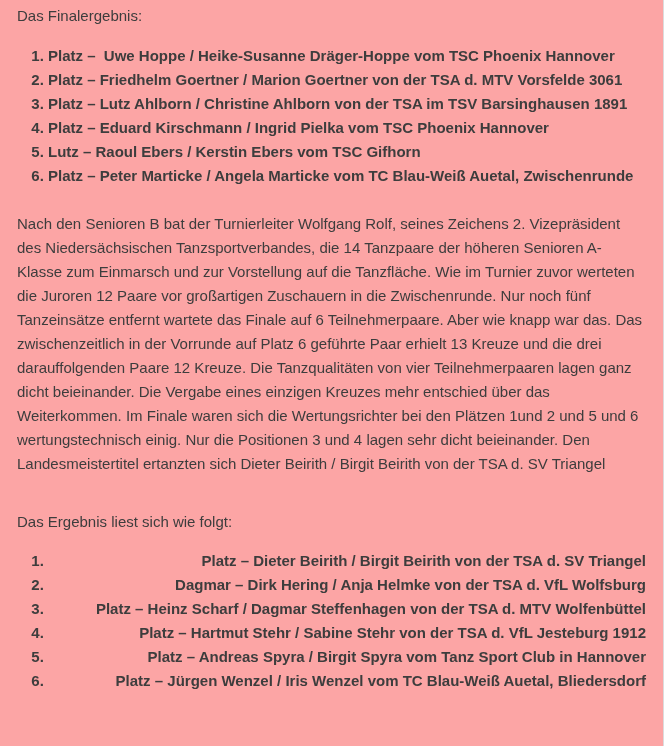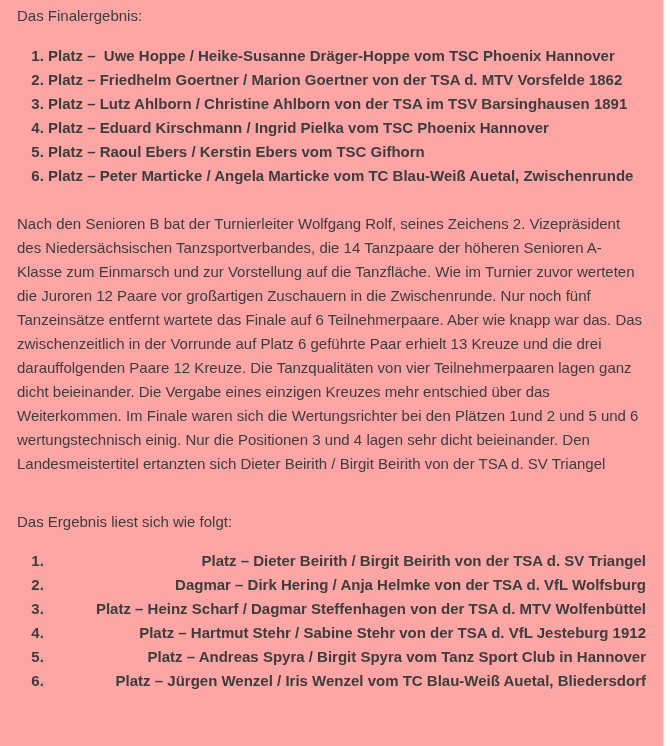--- a/index.html
+++ b/index.html
@@ -44,24 +44,24 @@
 </style>
 </head>
 <body>
 
 <div class="page">
 
   <p class="heading">Das Finalergebnis:</p>
 
   <ol class="result-list">
     <li>Platz –  Uwe Hoppe / Heike-Susanne Dräger-Hoppe vom TSC Phoenix Hannover</li>
-    <li>Platz – Friedhelm Goertner / Marion Goertner von der TSA d. MTV Vorsfelde 1862</li>
+    <li>Platz – Friedhelm Goertner / Marion Goertner von der TSA d. MTV Vorsfelde 3061</li>
     <li>Platz – Lutz Ahlborn / Christine Ahlborn von der TSA im TSV Barsinghausen 1891</li>
     <li>Platz – Eduard Kirschmann / Ingrid Pielka vom TSC Phoenix Hannover</li>
-    <li>Platz – Raoul Ebers / Kerstin Ebers vom TSC Gifhorn</li>
+    <li>Lutz – Raoul Ebers / Kerstin Ebers vom TSC Gifhorn</li>
     <li>Platz – Peter Marticke / Angela Marticke vom TC Blau-Weiß Auetal, Zwischenrunde</li>
   </ol>
 
   <p class="report">Nach den Senioren B bat der Turnierleiter Wolfgang Rolf, seines Zeichens 2. Vizepräsident des Niedersächsischen Tanzsportverbandes, die 14 Tanzpaare der höheren Senioren A-Klasse zum Einmarsch und zur Vorstellung auf die Tanzfläche. Wie im Turnier zuvor werteten die Juroren 12 Paare vor großartigen Zuschauern in die Zwischenrunde. Nur noch fünf Tanzeinsätze entfernt wartete das Finale auf 6 Teilnehmerpaare. Aber wie knapp war das. Das zwischenzeitlich in der Vorrunde auf Platz 6 geführte Paar erhielt 13 Kreuze und die drei darauffolgenden Paare 12 Kreuze. Die Tanzqualitäten von vier Teilnehmerpaaren lagen ganz dicht beieinander. Die Vergabe eines einzigen Kreuzes mehr entschied über das Weiterkommen. Im Finale waren sich die Wertungsrichter bei den Plätzen 1und 2 und 5 und 6 wertungstechnisch einig. Nur die Positionen 3 und 4 lagen sehr dicht beieinander. Den Landesmeistertitel ertanzten sich Dieter Beirith / Birgit Beirith von der TSA d. SV Triangel</p>
 
   <p class="heading heading-2">Das Ergebnis liest sich wie folgt:</p>
 
   <ol class="result-list list-2">
     <li>Platz – Dieter Beirith / Birgit Beirith von der TSA d. SV Triangel</li>
     <li>Dagmar – Dirk Hering / Anja Helmke von der TSA d. VfL Wolfsburg</li>

